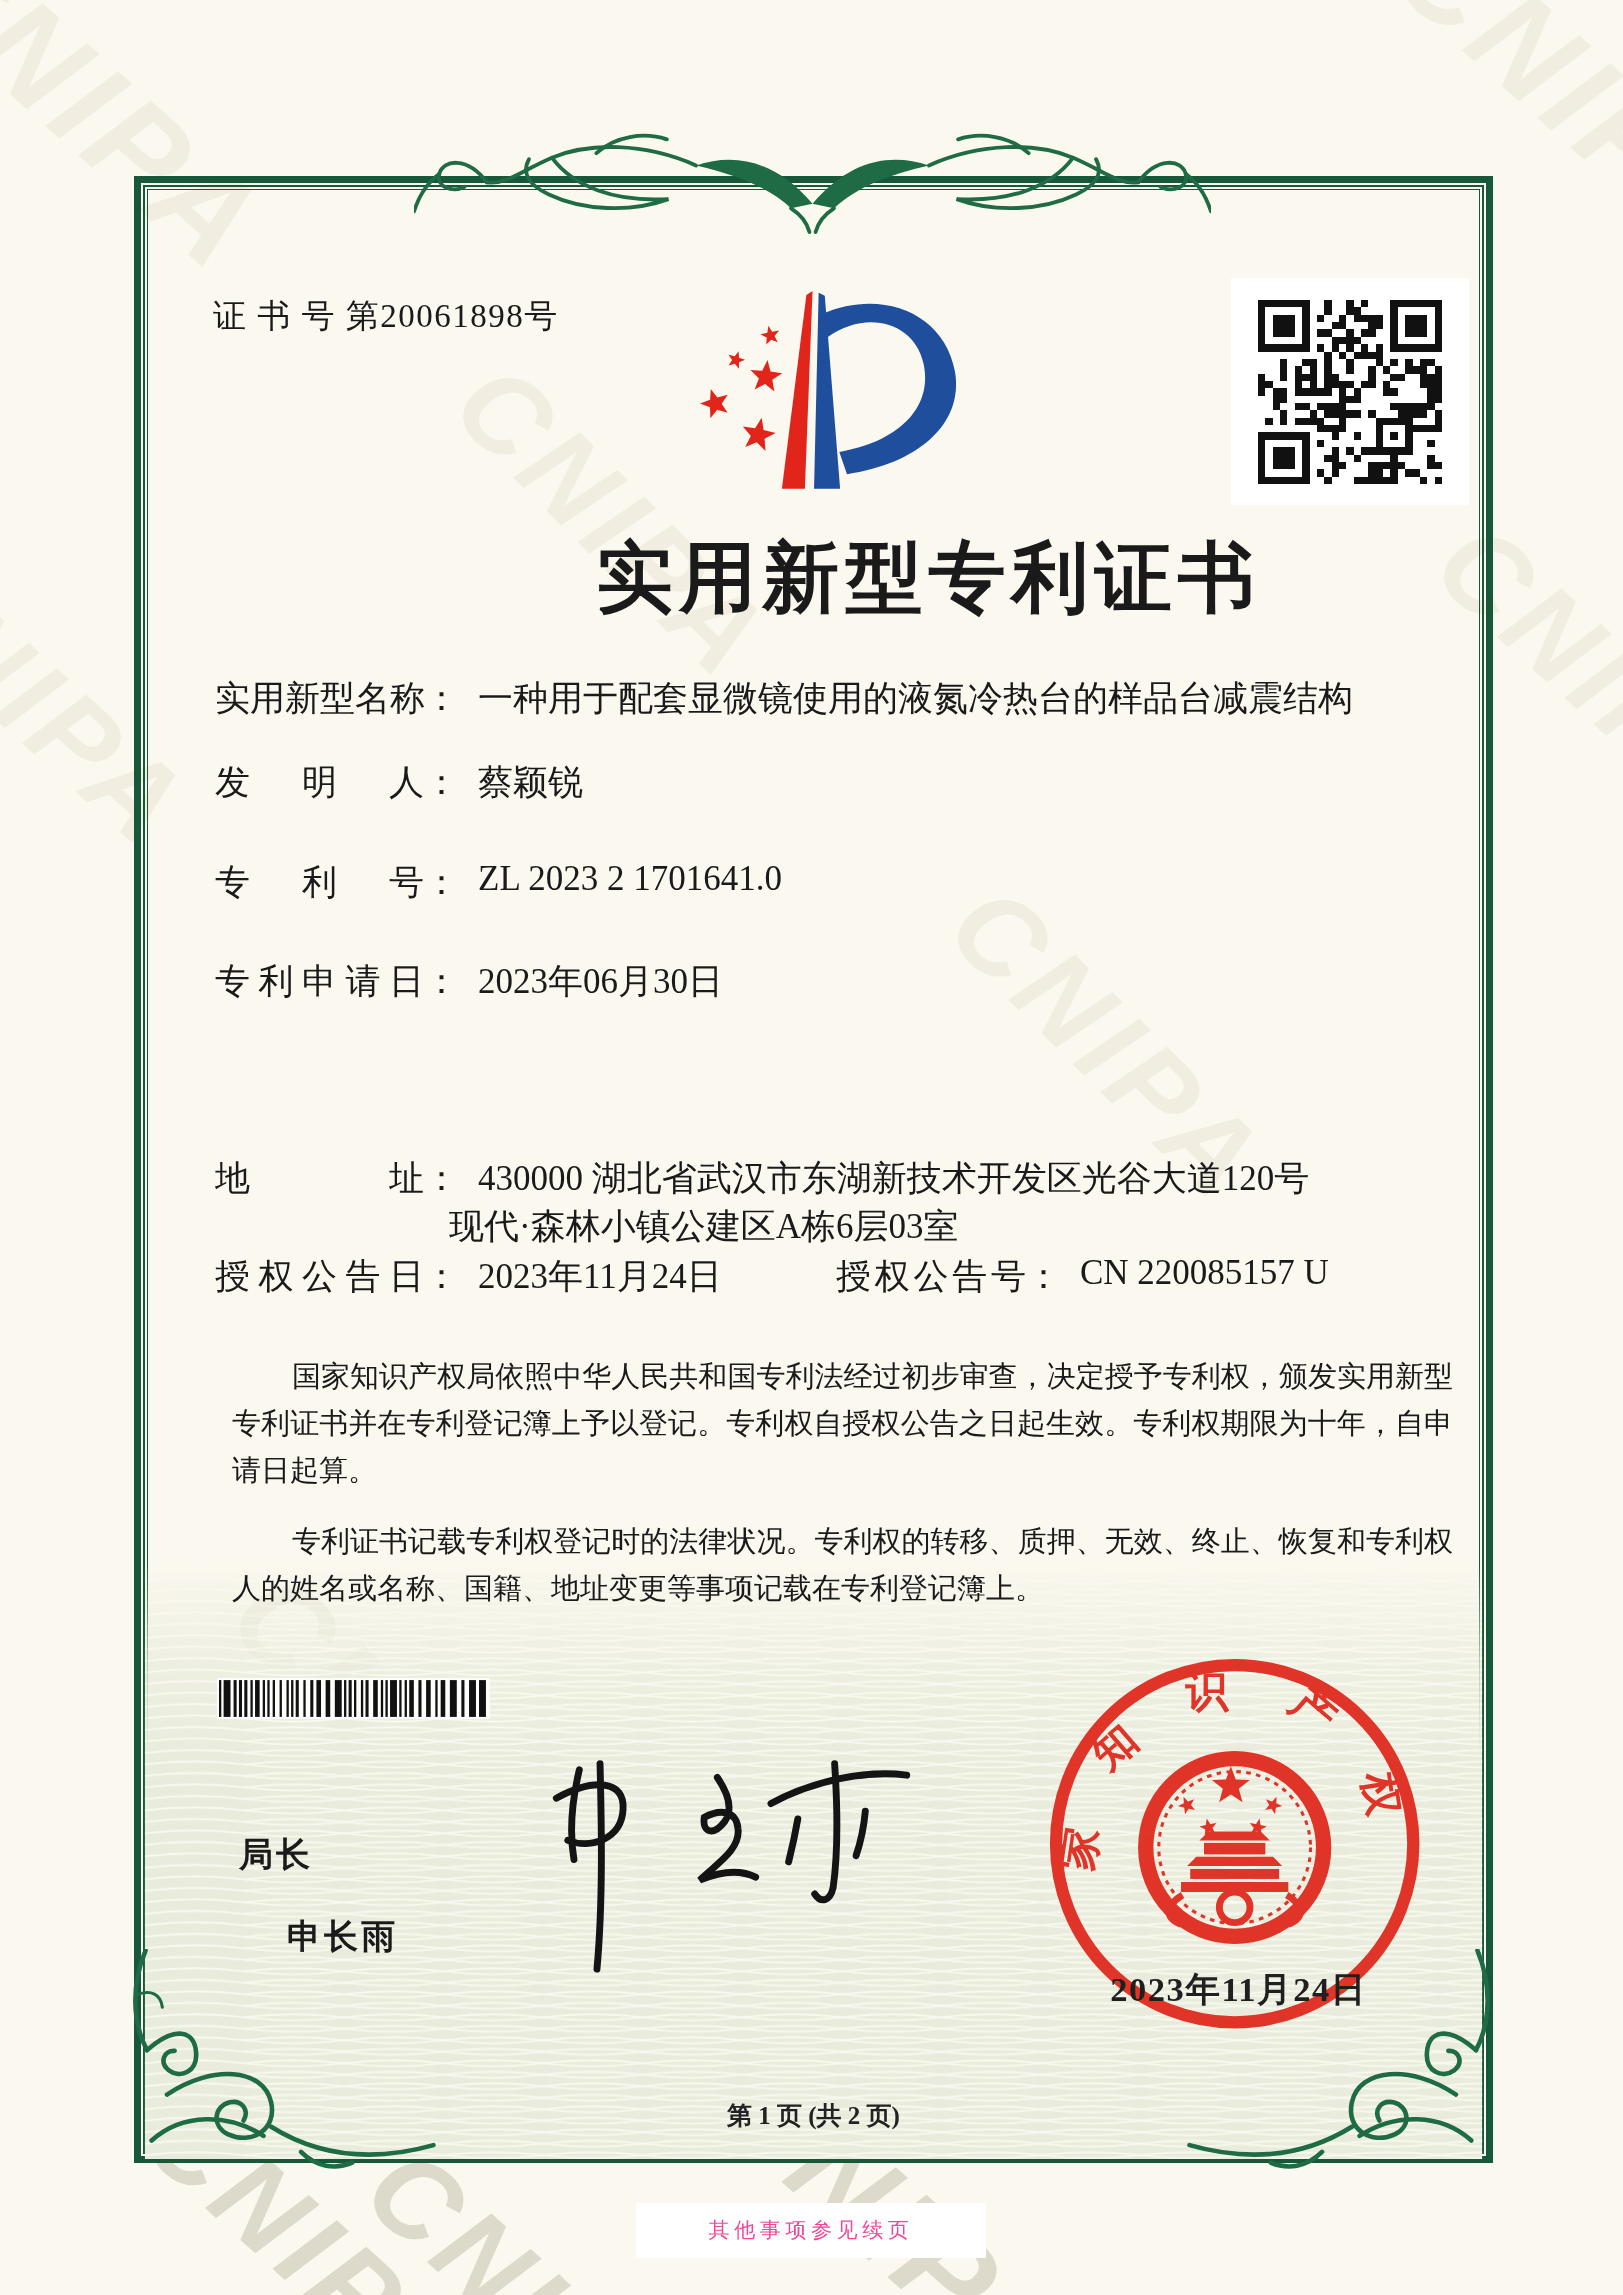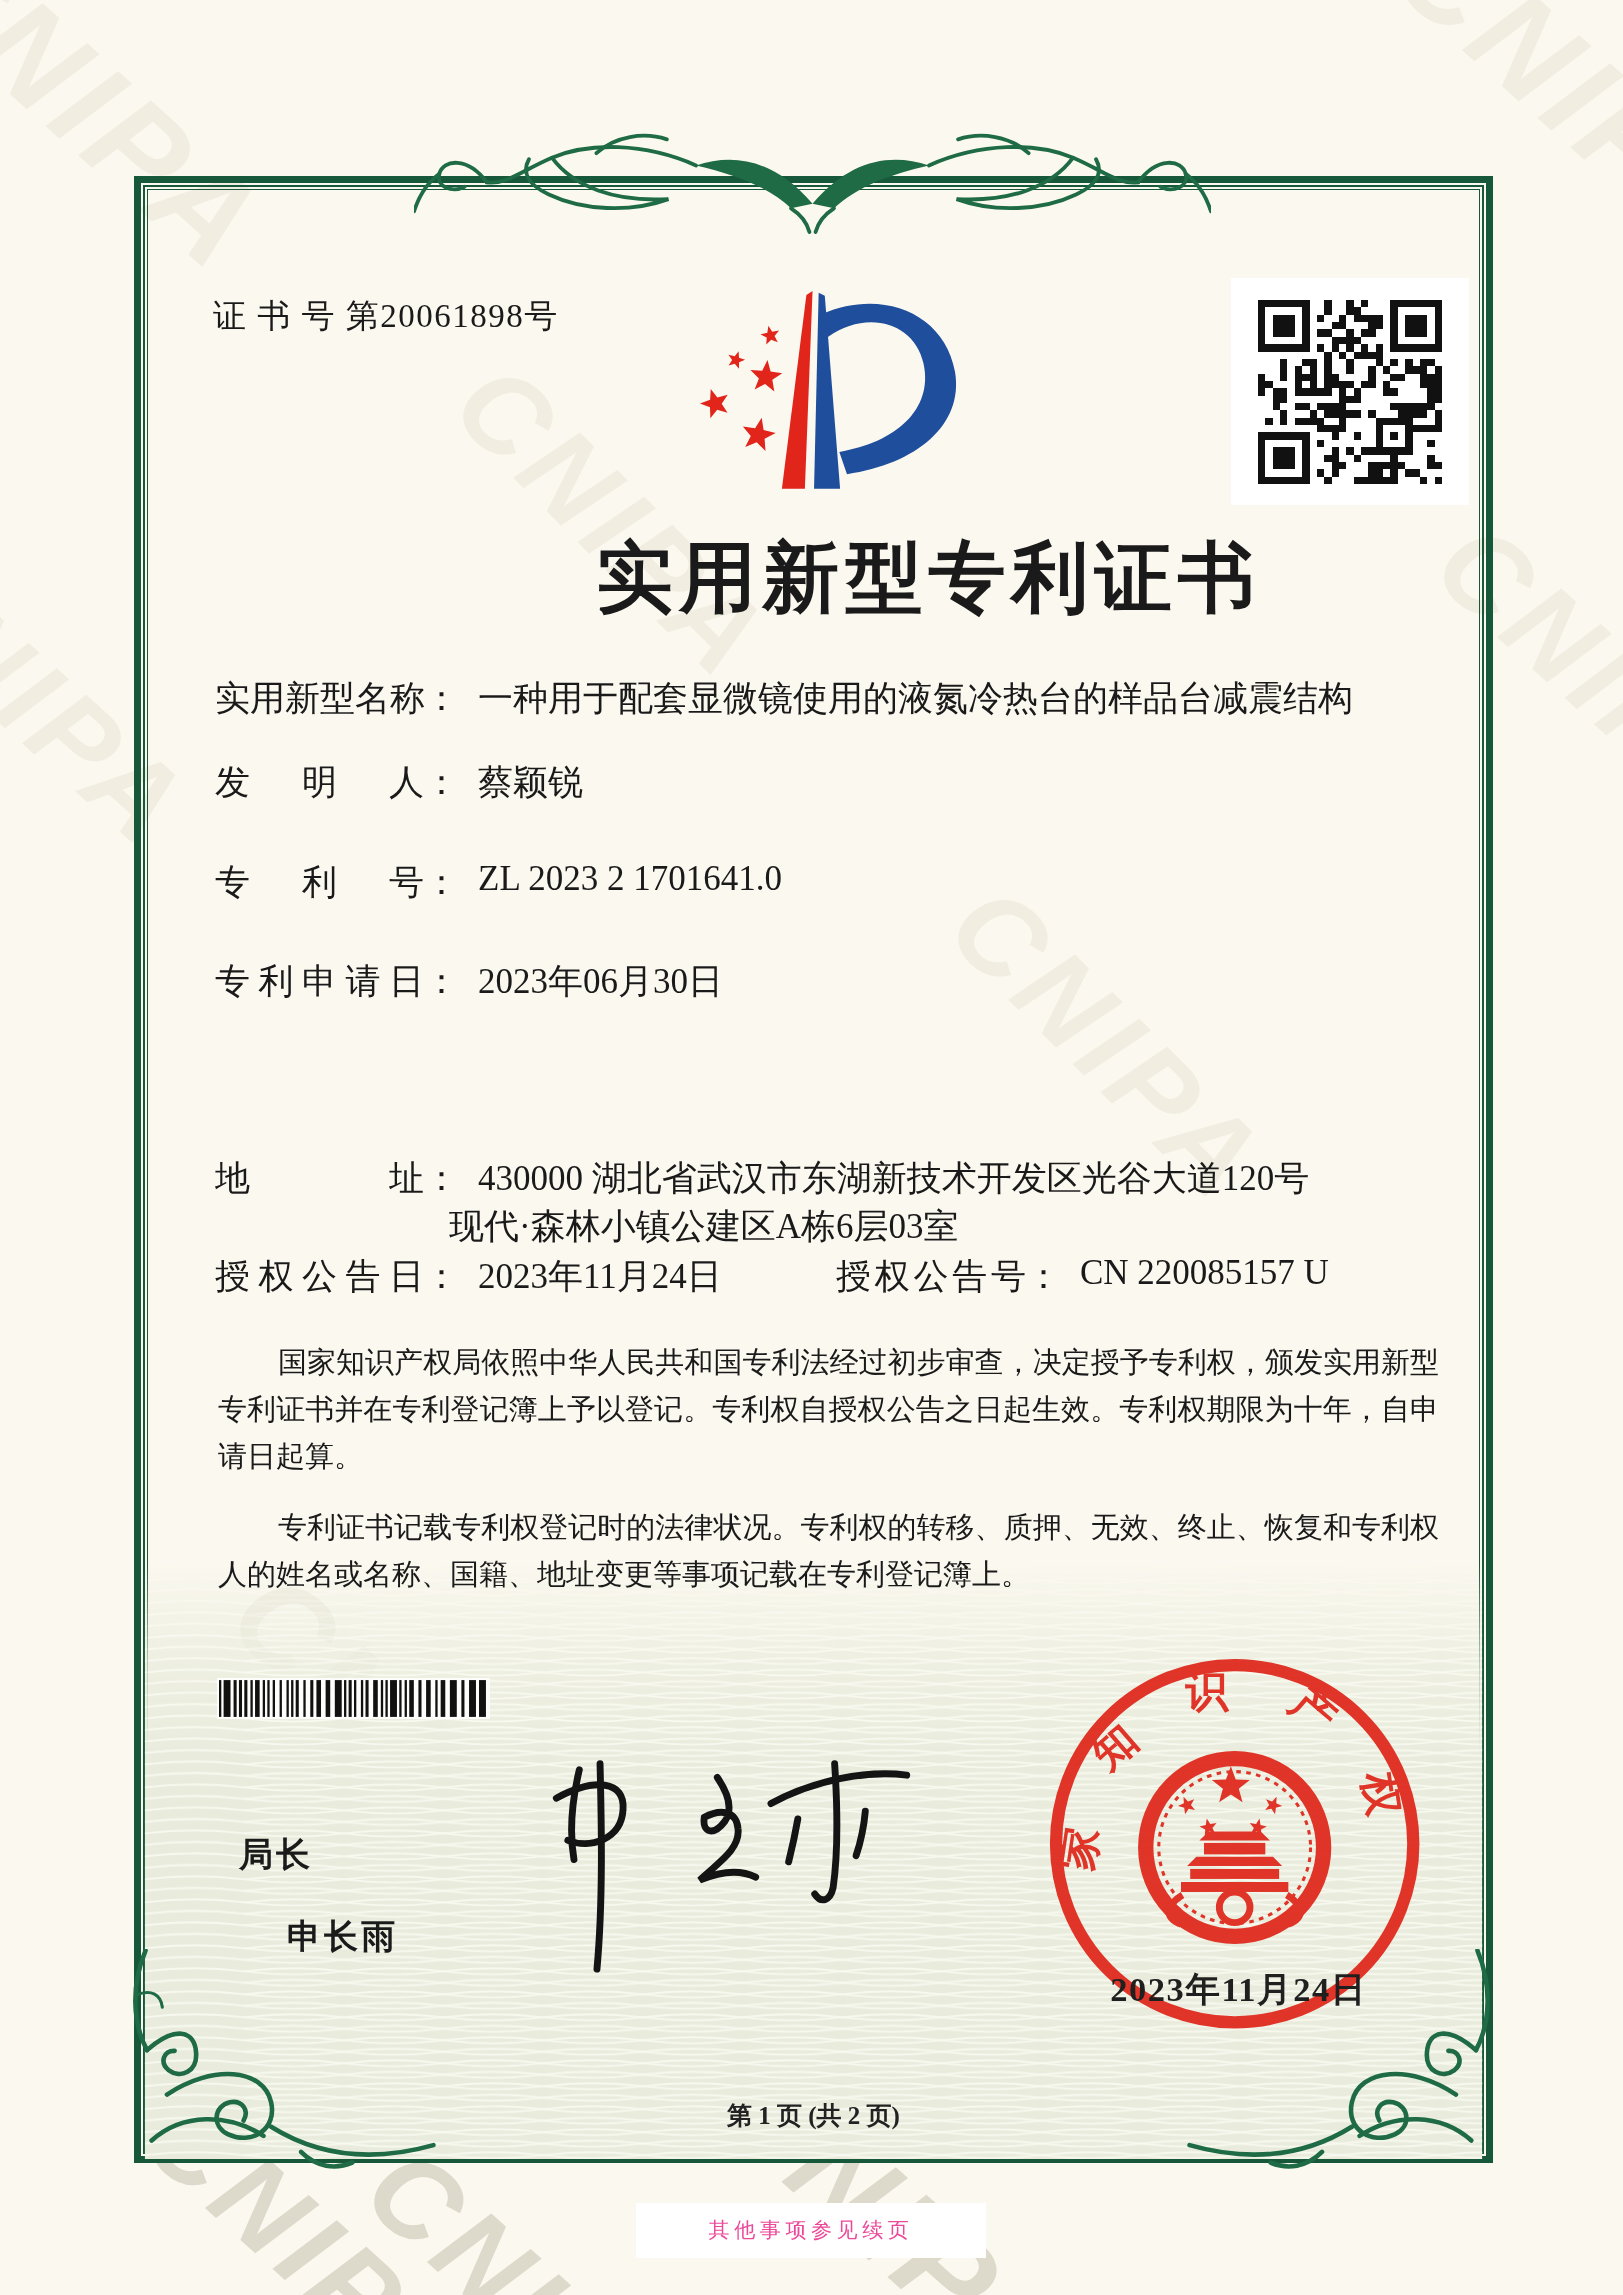--- a/index.html
+++ b/index.html
@@ -18,21 +18,21 @@
   .cert-no{position:absolute;left:213px;top:294px;font-size:33px;letter-spacing:1.5px;}
   .title{position:absolute;left:134px;top:527px;width:1589px;text-align:center;
          font-size:77px;font-weight:700;letter-spacing:6.1px;}
   .row{position:absolute;left:215px;font-size:35px;white-space:nowrap;}
   .lbl{display:inline-block;width:209px;text-align:justify;text-align-last:justify;vertical-align:top;}
   .lbl2{display:inline-block;width:190px;text-align:justify;text-align-last:justify;vertical-align:top;}
   .val{display:inline-block;margin-left:19px;vertical-align:top;}
   .val2{position:absolute;left:234px;top:48px;white-space:nowrap;}
   .grant2{position:absolute;left:621px;top:0;}
   .legal{position:absolute;left:215px;width:1221px;font-size:29px;line-height:47px;
-         text-align:justify;text-indent:60px;margin:3px;}
+         text-align:justify;text-indent:60px;margin:17px;}
   .qrbox{position:absolute;left:1231px;top:278px;width:238px;height:227px;background:#ffffff;}
   .bcwrap{position:absolute;left:217px;top:1678px;width:273px;height:41px;background:rgba(255,255,255,.85);}
   .director{position:absolute;left:239px;font-size:34px;font-weight:700;
             font-family:"Liberation Sans","DejaVu Sans",sans-serif;letter-spacing:3.1px;}
   .pagenum{position:absolute;left:134px;top:2099px;width:1359px;text-align:center;font-size:25px;color:#222;font-weight:bold;}
   .footer{position:absolute;left:636px;top:2203px;width:350px;height:55px;background:#ffffff;
           text-align:center;line-height:55px;font-size:21px;letter-spacing:4.6px;color:#ec4899;}
   svg{display:block;}
   .abs{position:absolute;}
 </style>

